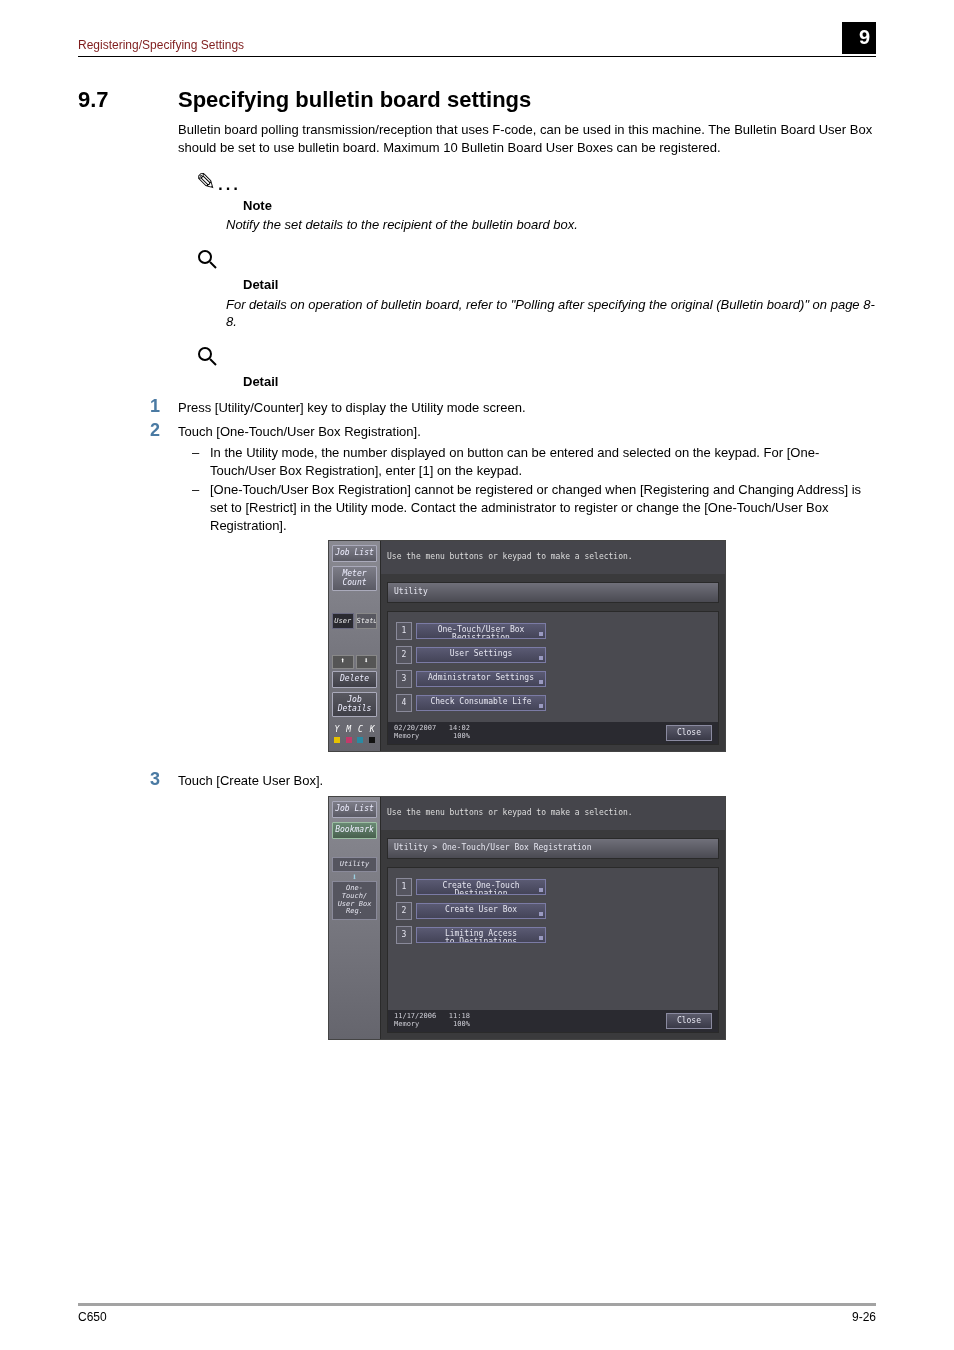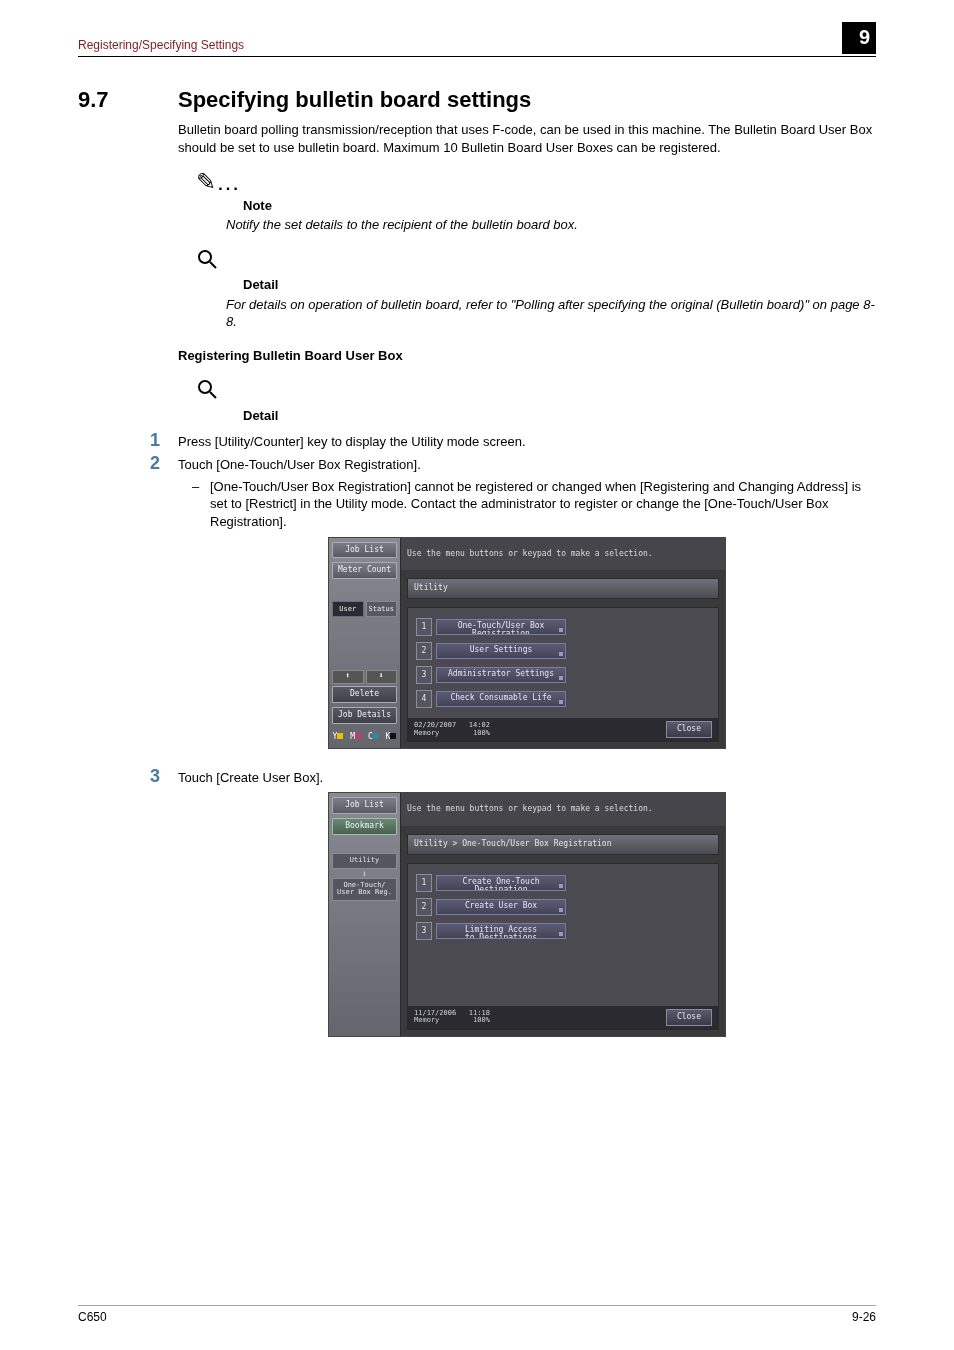--- a/index.html
+++ b/index.html
@@ -129,28 +129,29 @@
     width: 396px;
     margin: 6px auto 14px auto;
     border: 1px solid #444;
     background: #3a3a3c;
     font-family: "Lucida Console", Monaco, monospace;
     font-size: 9px;
     color: #d8d8e0;
     display: flex;
   }
   .ss-left {
-    width: 72px;
+    width: 52px;
     flex-shrink: 0;
     background: linear-gradient(to bottom, #8a8a92, #65656d);
     border-right: 1px solid #2a2a2a;
     padding: 4px 3px;
     box-sizing: border-box;
     display: flex;
     flex-direction: column;
+    font-style: italic;
   }
   .ss-right {
     flex: 1;
     display: flex;
     flex-direction: column;
   }
   .ss-btn {
     border: 1px solid #aab;
     background: linear-gradient(to bottom, #7d7d88, #5a5a64);
     color: #eef;
@@ -311,21 +312,21 @@
     color: #9acfe0;
     font-size: 9px;
     margin: -1px 0;
     line-height: 1;
   }
   .footer {
     position: absolute;
     left: 78px;
     right: 78px;
     bottom: 26px;
-    border-top: 1px solid #a3a3a3;
+    border-top: 3px solid #a3a3a3;
     padding-top: 4px;
     font-size: 12px;
     display: flex;
     justify-content: space-between;
   }
 </style>
 </head>
 <body>
 
 <div class="page">
@@ -355,21 +356,20 @@
         <span class="icon">
           <svg width="22" height="22" viewBox="0 0 22 22">
               <circle cx="9" cy="9" r="6" fill="none" stroke="#000" stroke-width="2"></circle>
               <line x1="14" y1="14" x2="20" y2="20" stroke="#000" stroke-width="2"></line>
             </svg>
         </span>
         <span class="label">Detail</span>
         <span class="txt">For details on operation of bulletin board, refer to "Polling after specifying the original (Bulletin board)" on page 8-8.</span>
       </div>
 
-      <div class="h2">Registering Bulletin Board User Box</div>
 
       <div class="callout">
         <span class="icon">
           <svg width="22" height="22" viewBox="0 0 22 22">
               <circle cx="9" cy="9" r="6" fill="none" stroke="#000" stroke-width="2"></circle>
               <line x1="14" y1="14" x2="20" y2="20" stroke="#000" stroke-width="2"></line>
             </svg>
         </span>
         <span class="label">Detail</span>
       </div>
@@ -377,20 +377,21 @@
       <div class="step-row">
         <span class="step-num">1</span>
         <div class="step-body">Press [Utility/Counter] key to display the Utility mode screen.</div>
       </div>
 
       <div class="step-row">
         <span class="step-num">2</span>
         <div class="step-body">
           <div>Touch [One-Touch/User Box Registration].</div>
           <ul class="dash">
+            <li>In the Utility mode, the number displayed on button can be entered and selected on the keypad. For [One-Touch/User Box Registration], enter [1] on the keypad.</li>
             <li>[One-Touch/User Box Registration] cannot be registered or changed when [Registering and Changing Address] is set to [Restrict] in the Utility mode. Contact the administrator to register or change the [One-Touch/User Box Registration].</li>
           </ul>
 
           <div class="screenshot">
             <div class="ss-left">
               <div class="ss-btn">Job List</div>
               <div class="ss-btn">Meter Count</div>
               <div style="height:18px;"></div>
               <div class="status-row">
                 <span class="c on">User

